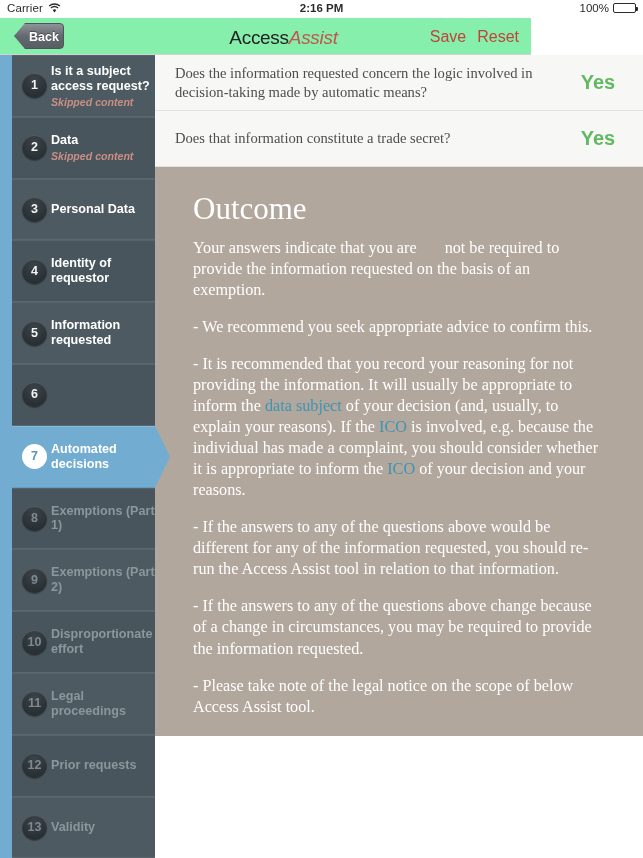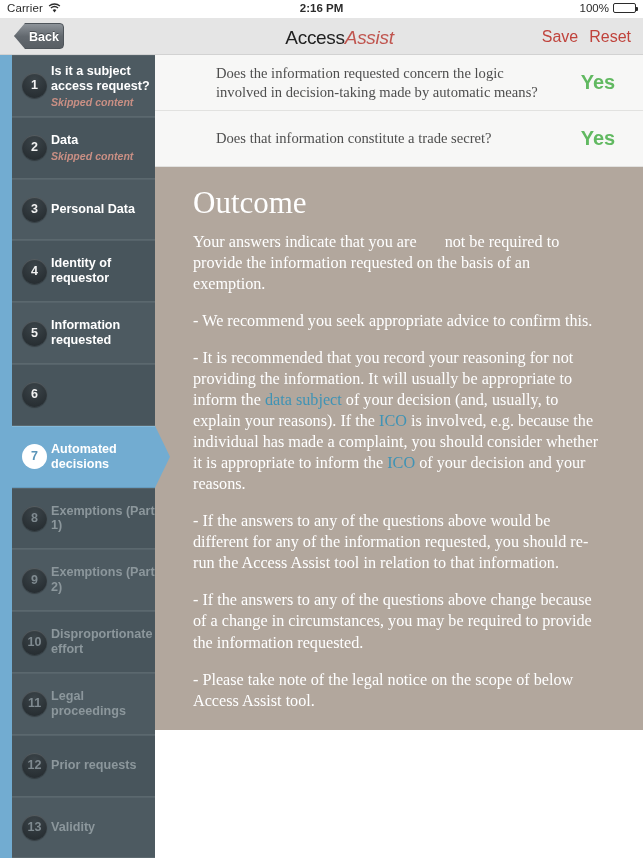--- a/index.html
+++ b/index.html
@@ -72,23 +72,23 @@
   .battery-fill {
     height: 100%;
     background: #2b2b2b;
     border-radius: 1px;
   }
 
   
   .navbar {
     position: absolute;
     top: 18px; left: 0;
-    width: 643px;
+    width: 531px;
     height: 37px;
-    background: #e5e5e5;
+    background: #86efac;
     border-bottom: 1px solid #d2d2d2;
     box-sizing: border-box;
   }
   .back-button {
     position: absolute;
     left: 14px; top: 5px;
     width: 50px; height: 26px;
     background: linear-gradient(#8d9399, #62686e 52%, #585e64);
     color: #ffffff;
     font-size: 12.5px;
@@ -251,34 +251,33 @@
     padding: 8px 14px 8px 20px;
     cursor: pointer;
   }
   .qa-q {
     flex: 1 1 auto;
     font-family: "Liberation Serif", serif;
     font-size: 14.6px;
     color: #4e4e4e;
     line-height: 1.28;
     padding-right: 16px;
-    margin-left: 41px;
   }
   .qa-a {
     flex: 0 0 auto;
     width: 62px;
     text-align: center;
     font-size: 20px;
     font-weight: bold;
     color: #61b961;
   }
 
   .outcome-panel {
     background: #b2a79d;
-    padding: 20px 24px 18px 24px;
+    padding: 26px 24px 18px 24px;
   }
   .outcome-title {
     font-family: "Liberation Serif", serif;
     font-size: 31px;
     color: #ffffff;
     font-weight: normal;
     margin: 0 0 12px 14px;
     line-height: 1.05;
   }
   .warning-box {

